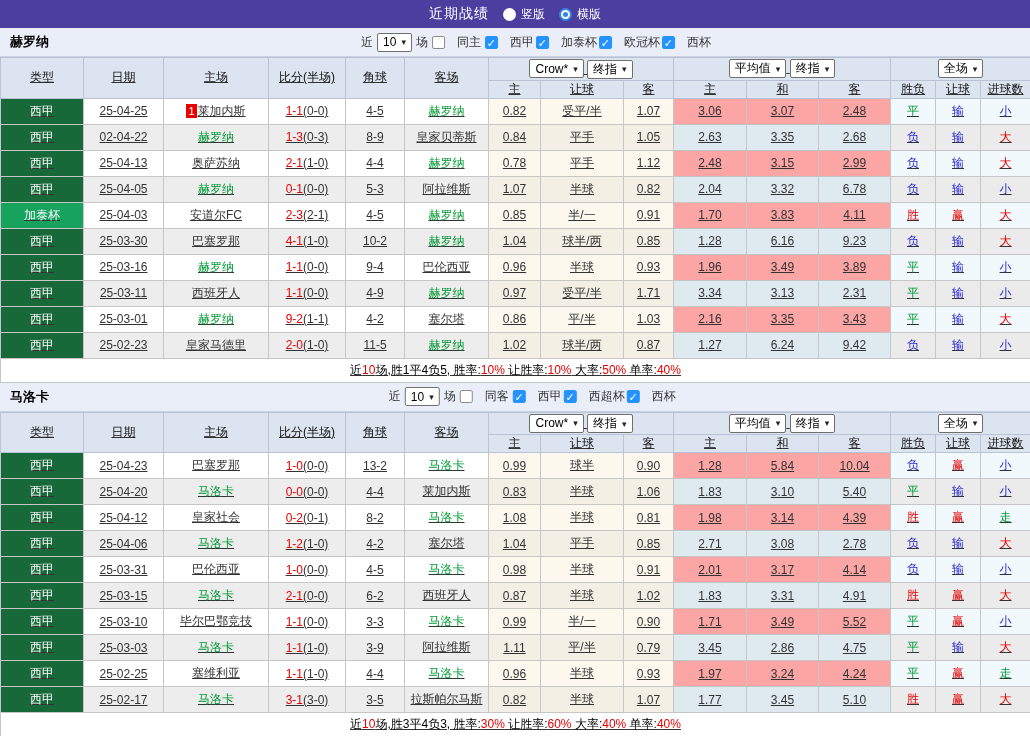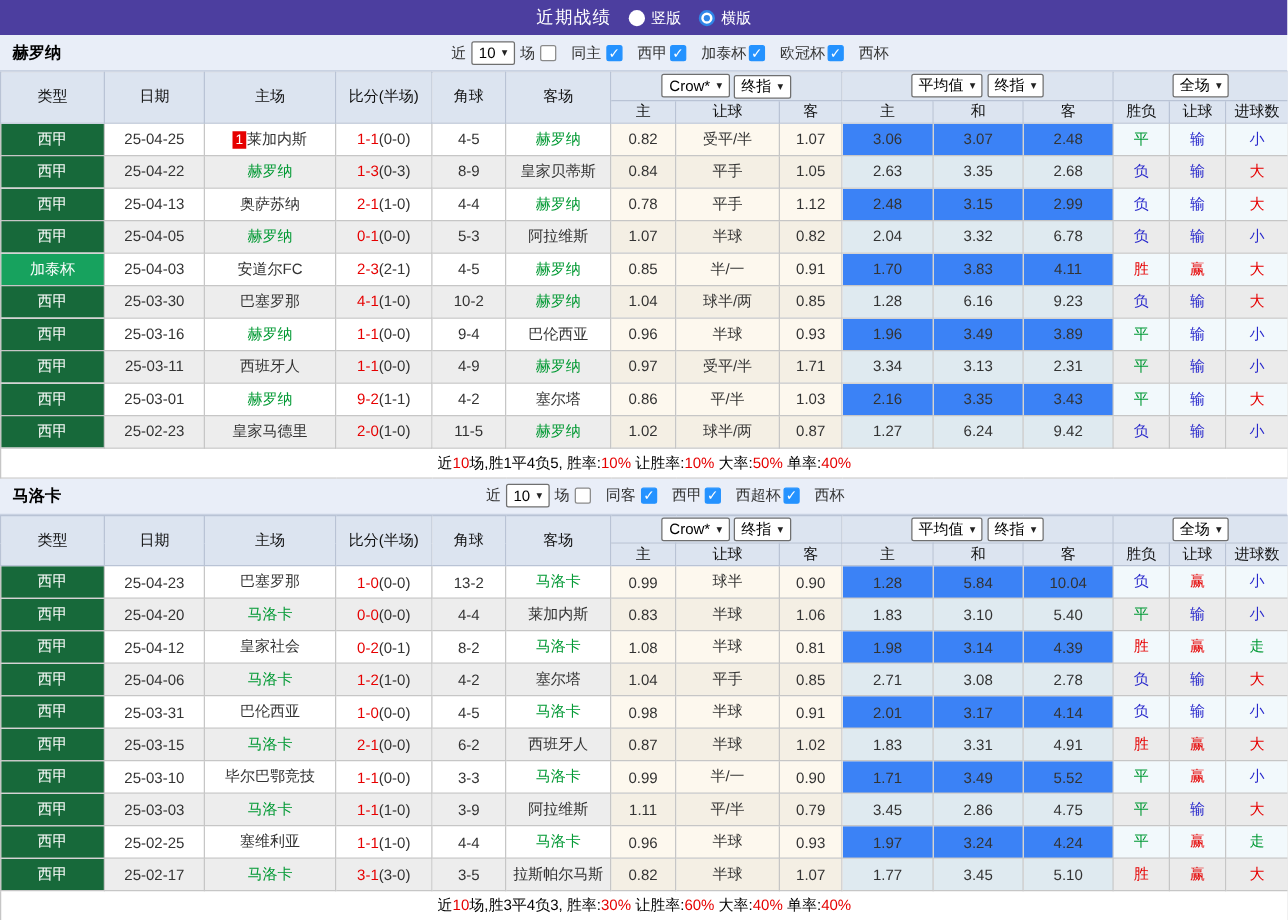--- a/index.html
+++ b/index.html
@@ -35,32 +35,32 @@
     border:1px solid #6f6f6f; border-radius:2px; padding:0 5px; height:19px; color:#000;
     cursor:default;
   }
   .sel .chev { font-size:9px; color:#222; }
   .chk { width:13px; height:13px; display:inline-block; text-align:center; line-height:12px;
          font-size:11px; border-radius:2px; vertical-align:-2px; }
   .chk.off { background:#fff; border:1px solid #8a8a8a; }
   .chk.on  { background:#2492ff; color:#fff; border:1px solid #2492ff; }
   .chk-item { display:inline-flex; align-items:center; gap:12px; cursor:pointer; }
   
-  table { border-collapse:collapse; table-layout:fixed; width:1030px; }
+  table { border-collapse:collapse; table-layout:fixed; width:1030px;text-decoration:underline; }
   th, td { border:1px solid #c6c6c6; text-align:center; padding:0 1px; overflow:hidden; white-space:nowrap; }
   thead th { background:#dce4f0; border-color:#b9c3d5; font-weight:normal; color:#111; }
   thead tr.h1 th { height:20px; }
   thead tr.h2 th { height:16px; }
   thead .selcell { padding:1px 0; }
   tbody td { height:26px; }
   tr.odd  td.norm { background:#ffffff; }
   tr.even td.norm { background:#ededed; }
   tr.odd  td.crow { background:#fdf8ee; }
   tr.even td.crow { background:#f4efe4; }
-  tr.odd  td.avg  { background:#3b82f6; }
+  tr.odd  td.avg  { background:#fca5a5; }
   tr.even td.avg  { background:#dfeaf0; }
   tr.odd  td.res  { background:#f2f9fc; }
   tr.even td.res  { background:#ebebeb; }
   td.league { background:#17693a; color:#fff; }
   td.league.light { background:#17a25e; }
   .team { color:#009933; cursor:pointer; }
   .score { color:#e60000; }
   .half { color:#333; }
   .badge { display:inline-block; background:#e60000; color:#fff; font-size:11px;
            line-height:14px; padding:0 2px; margin-right:1px; }
@@ -196,21 +196,21 @@
             <td class="crow">1.07</td>
             <td class="avg">3.06</td>
             <td class="avg">3.07</td>
             <td class="avg">2.48</td>
             <td class="res g">平</td>
             <td class="res b">输</td>
             <td class="res b">小</td>
           </tr>
           <tr class="even">
             <td class="league">西甲</td>
-            <td class="norm">25-04-22</td>
+            <td class="norm">02-04-22</td>
             <td class="norm"><span class="team">赫罗纳</span></td>
             <td class="norm"><span class="score">1-3</span><span class="half">(0-3)</span></td>
             <td class="norm">8-9</td>
             <td class="norm"><span>皇家贝蒂斯</span></td>
             <td class="crow">0.84</td>
             <td class="crow">平手</td>
             <td class="crow">1.05</td>
             <td class="avg">2.63</td>
             <td class="avg">3.35</td>
             <td class="avg">2.68</td>

